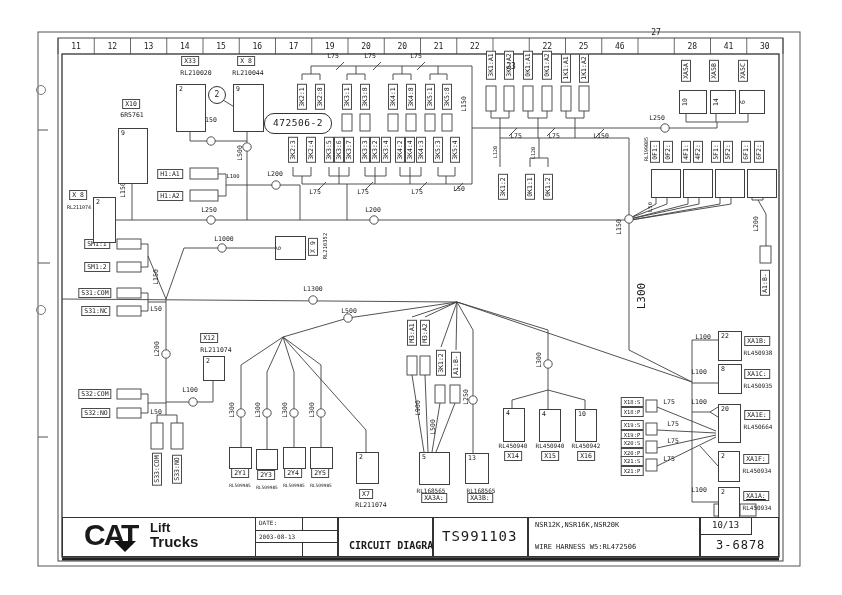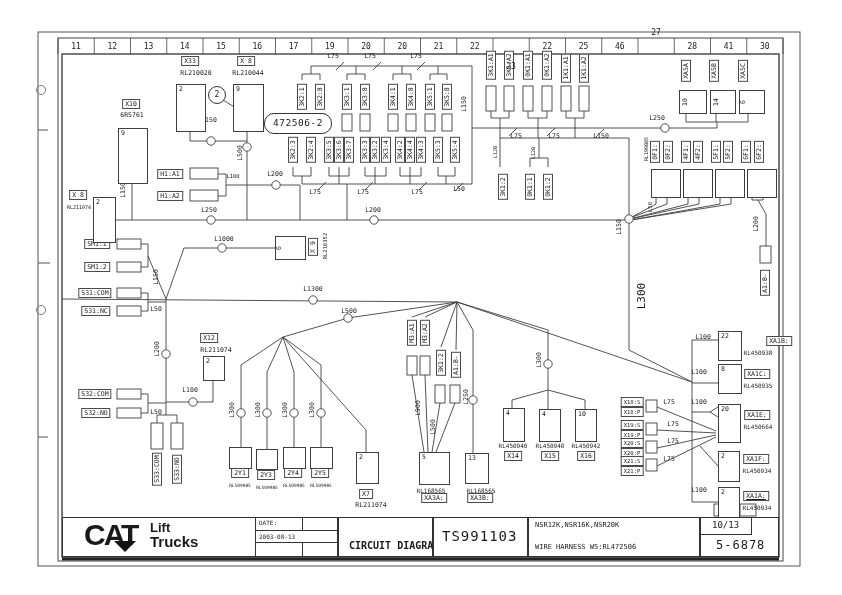--- a/index.html
+++ b/index.html
@@ -206,21 +206,21 @@
       <div class="blbl" style="left: 550px; top: 456px;">X15</div>
       <div class="blbl" style="left: 586px; top: 456px;">X16</div>
       <div class="blbl" style="left: 632px; top: 402px; font-size: 5.5px;">X18:S</div>
       <div class="blbl" style="left: 632px; top: 412px; font-size: 5.5px;">X18:P</div>
       <div class="blbl" style="left: 632px; top: 425px; font-size: 5.5px;">X19:S</div>
       <div class="blbl" style="left: 632px; top: 435px; font-size: 5.5px;">X19:P</div>
       <div class="blbl" style="left: 632px; top: 443px; font-size: 5.5px;">X20:S</div>
       <div class="blbl" style="left: 632px; top: 453px; font-size: 5.5px;">X20:P</div>
       <div class="blbl" style="left: 632px; top: 461px; font-size: 5.5px;">X21:S</div>
       <div class="blbl" style="left: 632px; top: 471px; font-size: 5.5px;">X21:P</div>
-      <div class="blbl" style="left: 757px; top: 341px; margin-left: 22px;">XA1B:</div>
+      <div class="blbl" style="left: 757px; top: 341px;">XA1B:</div>
       <div class="blbl" style="left: 757px; top: 374px; text-align: center;">XA1C:</div>
       <div class="blbl" style="left: 757px; top: 415px;">XA1E:</div>
       <div class="blbl" style="left: 756px; top: 459px;">XA1F:</div>
       <div class="blbl" style="left: 756px; top: 496px; text-decoration: underline;">XA1A:</div>
       <div class="vlbl" style="left: 302px; top: 97px;">3K2:1</div>
       <div class="vlbl" style="left: 320px; top: 97px;">3K2:8</div>
       <div class="vlbl" style="left: 347px; top: 97px;">3K3:1</div>
       <div class="vlbl" style="left: 365px; top: 97px;">3K3:8</div>
       <div class="vlbl" style="left: 393px; top: 97px;">3K4:1</div>
       <div class="vlbl" style="left: 411px; top: 97px;">3K4:8</div>
@@ -463,16 +463,16 @@
     <div class="tb" style="left:433px;top:517px;width:95px;height:40px;"></div>
     <div class="tbtext" style="left:442px;top:528px;font-size:14px;letter-spacing:1px;">TS991103</div>
 
     <div class="tb" style="left:528px;top:517px;width:172px;height:40px;"></div>
     <div class="tbtext" style="left:535px;top:521px;font-size:7px;">NSR12K,NSR16K,NSR20K</div>
     <div class="tbtext" style="left:535px;top:543px;font-size:7px;">WIRE HARNESS W5:RL472506</div>
 
     <div class="tb" style="left:700px;top:517px;width:79px;height:40px;"></div>
     <div class="tb" style="left:700px;top:517px;width:52px;height:18px;"></div>
     <div class="tbtext" style="left:712px;top:520px;font-size:9px;">10/13</div>
-    <div class="tbtext" style="left:716px;top:538px;font-size:12px;letter-spacing:1px;">5-6878</div>
+    <div class="tbtext" style="left:716px;top:538px;font-size:12px;letter-spacing:1px;">3-6878</div>
   </div>
 
 </div>
 
 </body></html>

